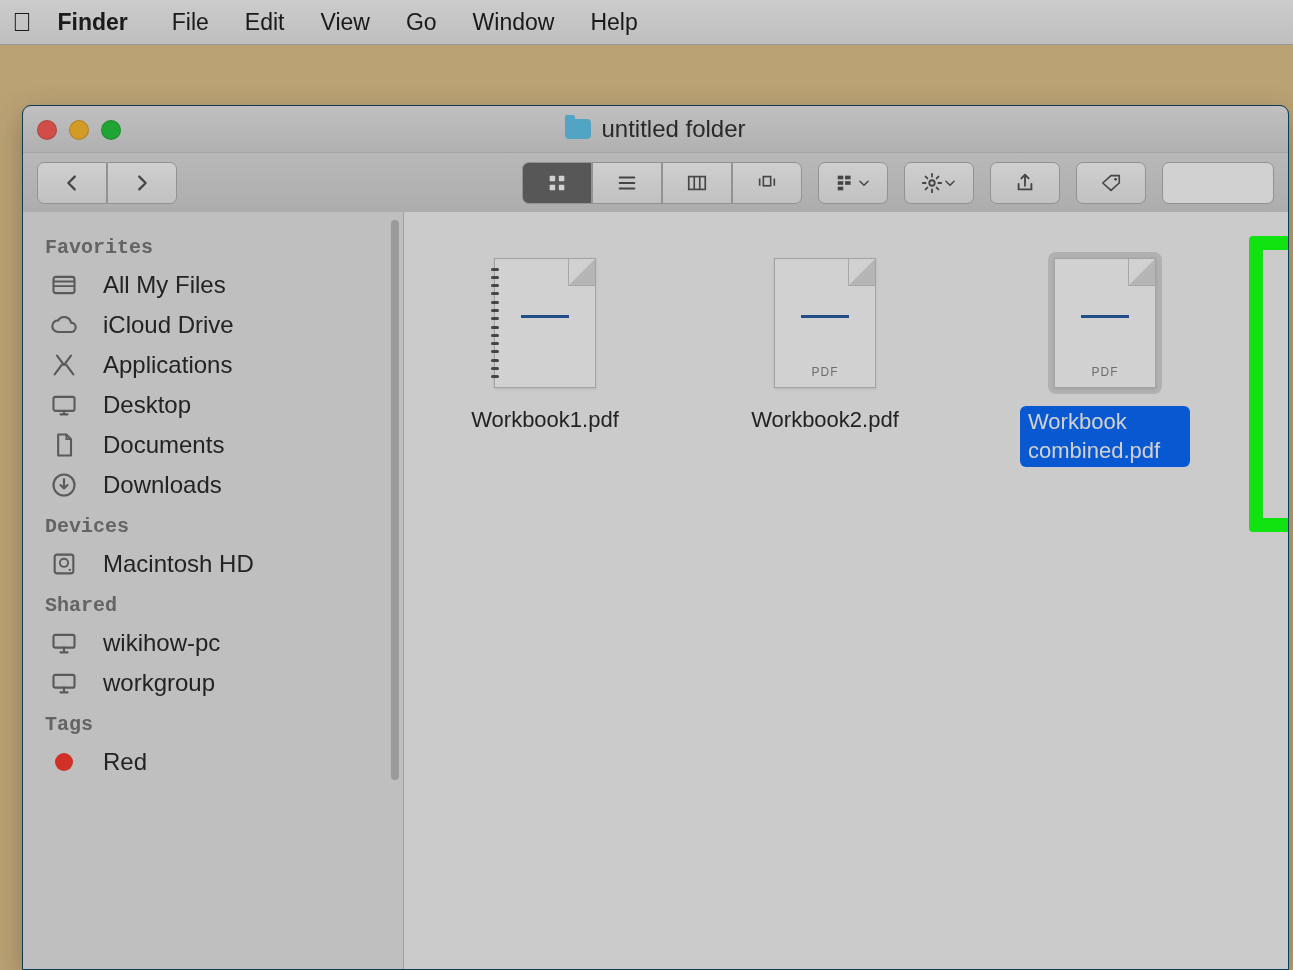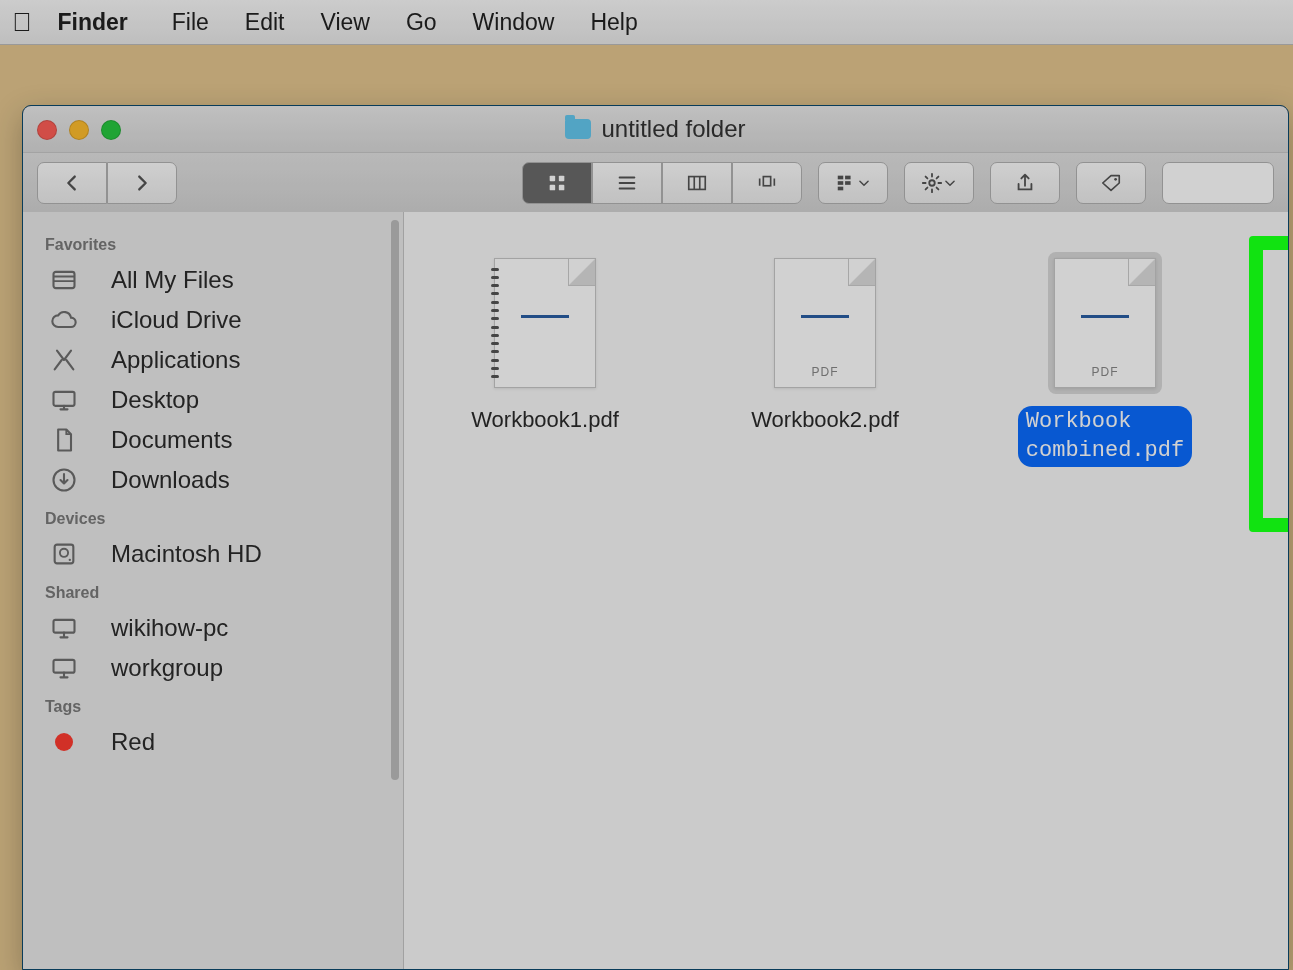--- a/index.html
+++ b/index.html
@@ -37,38 +37,38 @@
   .spacer{flex:1;}
   .search-box{height:40px;width:110px;background:#fff;border:1px solid #b3b3b3;border-radius:7px;}
 
   
   .body{position:absolute;top:106px;left:0;right:0;bottom:0;display:flex;}
   
   
   .sidebar{width:380px;background:#e9e9e9;border-right:1px solid #c5c5c5;position:relative;overflow:hidden;}
   .sidebar-inner{position:absolute;inset:0;overflow-y:auto;padding:14px 10px 10px 16px;}
   .sb-scroll{position:absolute;right:4px;top:8px;width:8px;height:560px;background:#bcbcbc;border-radius:4px;}
-  .sb-heading{font-size:16px;color:#7a7a7a;font-weight:600;margin:10px 0 6px 6px;}
-  .sb-item{display:flex;align-items:center;gap:32px;padding:6px 8px 6px 10px;font-size:24px;color:#2b2b2b;border-radius:5px;cursor:default;}
+  .sb-heading{font-size:20px;color:#7a7a7a;font-weight:600;margin:10px 0 6px 6px;font-family:Liberation Mono, monospace;}
+  .sb-item{display:flex;align-items:center;gap:24px;padding:6px 8px 6px 10px;font-size:24px;color:#2b2b2b;border-radius:5px;cursor:default;}
   .sb-item .ic{width:30px;height:26px;display:flex;align-items:center;justify-content:center;color:#6e6e6e;}
   .sb-item .ic svg{width:28px;height:28px;}
   .tag-dot{width:18px;height:18px;border-radius:50%;margin:0 6px 0 6px;}
   
   
   .content{flex:1;background:#f8f8f8;position:relative;}
   .files{display:flex;gap:110px;padding:40px 56px;align-items:flex-start;}
   .file{width:170px;display:flex;flex-direction:column;align-items:center;gap:12px;}
   .file .thumb{width:100px;height:128px;background:#fff;border:1px solid #c7c7c7;position:relative;box-shadow:0 1px 3px rgba(0,0,0,0.1);}
   .file .thumb .corner{position:absolute;right:0;top:0;width:26px;height:26px;background:linear-gradient(135deg,#fff 48%,#ddd 52%);border-left:1px solid #ccc;border-bottom:1px solid #ccc;}
   .file .thumb .line{position:absolute;left:26px;right:26px;top:56px;height:3px;background:#2a5fa4;}
   .file .thumb .pdf{position:absolute;left:0;right:0;bottom:8px;text-align:center;color:#888;font-size:12px;letter-spacing:1px;}
   .file .thumb .spiral{position:absolute;left:-4px;top:6px;bottom:6px;width:8px;display:flex;flex-direction:column;justify-content:space-around;}
   .file .thumb .spiral i{height:3px;background:#555;border-radius:2px;}
   .file .name{font-size:22px;color:#2b2b2b;text-align:left;line-height:1.3;max-width:170px;}
-  .file.selected .name{background:#0a6cff;color:#fff;border-radius:14px;padding:2px 8px;font-family:Liberation Mono, monospace;}
+  .file.selected .name{background:#0a6cff;color:#fff;border-radius:6px;padding:2px 8px;}
   .file.selected .thumb-wrap{background:#d8d8d8;border-radius:8px;padding:6px;}
   .thumb-wrap{padding:6px;}
   
   
   .highlight{position:absolute;border:14px solid #11e311;border-radius:4px;top:24px;left:845px;width:200px;height:268px;z-index:60;pointer-events:none;}
 </style>
 </head>
 <body>
 
 <div class="menubar">

